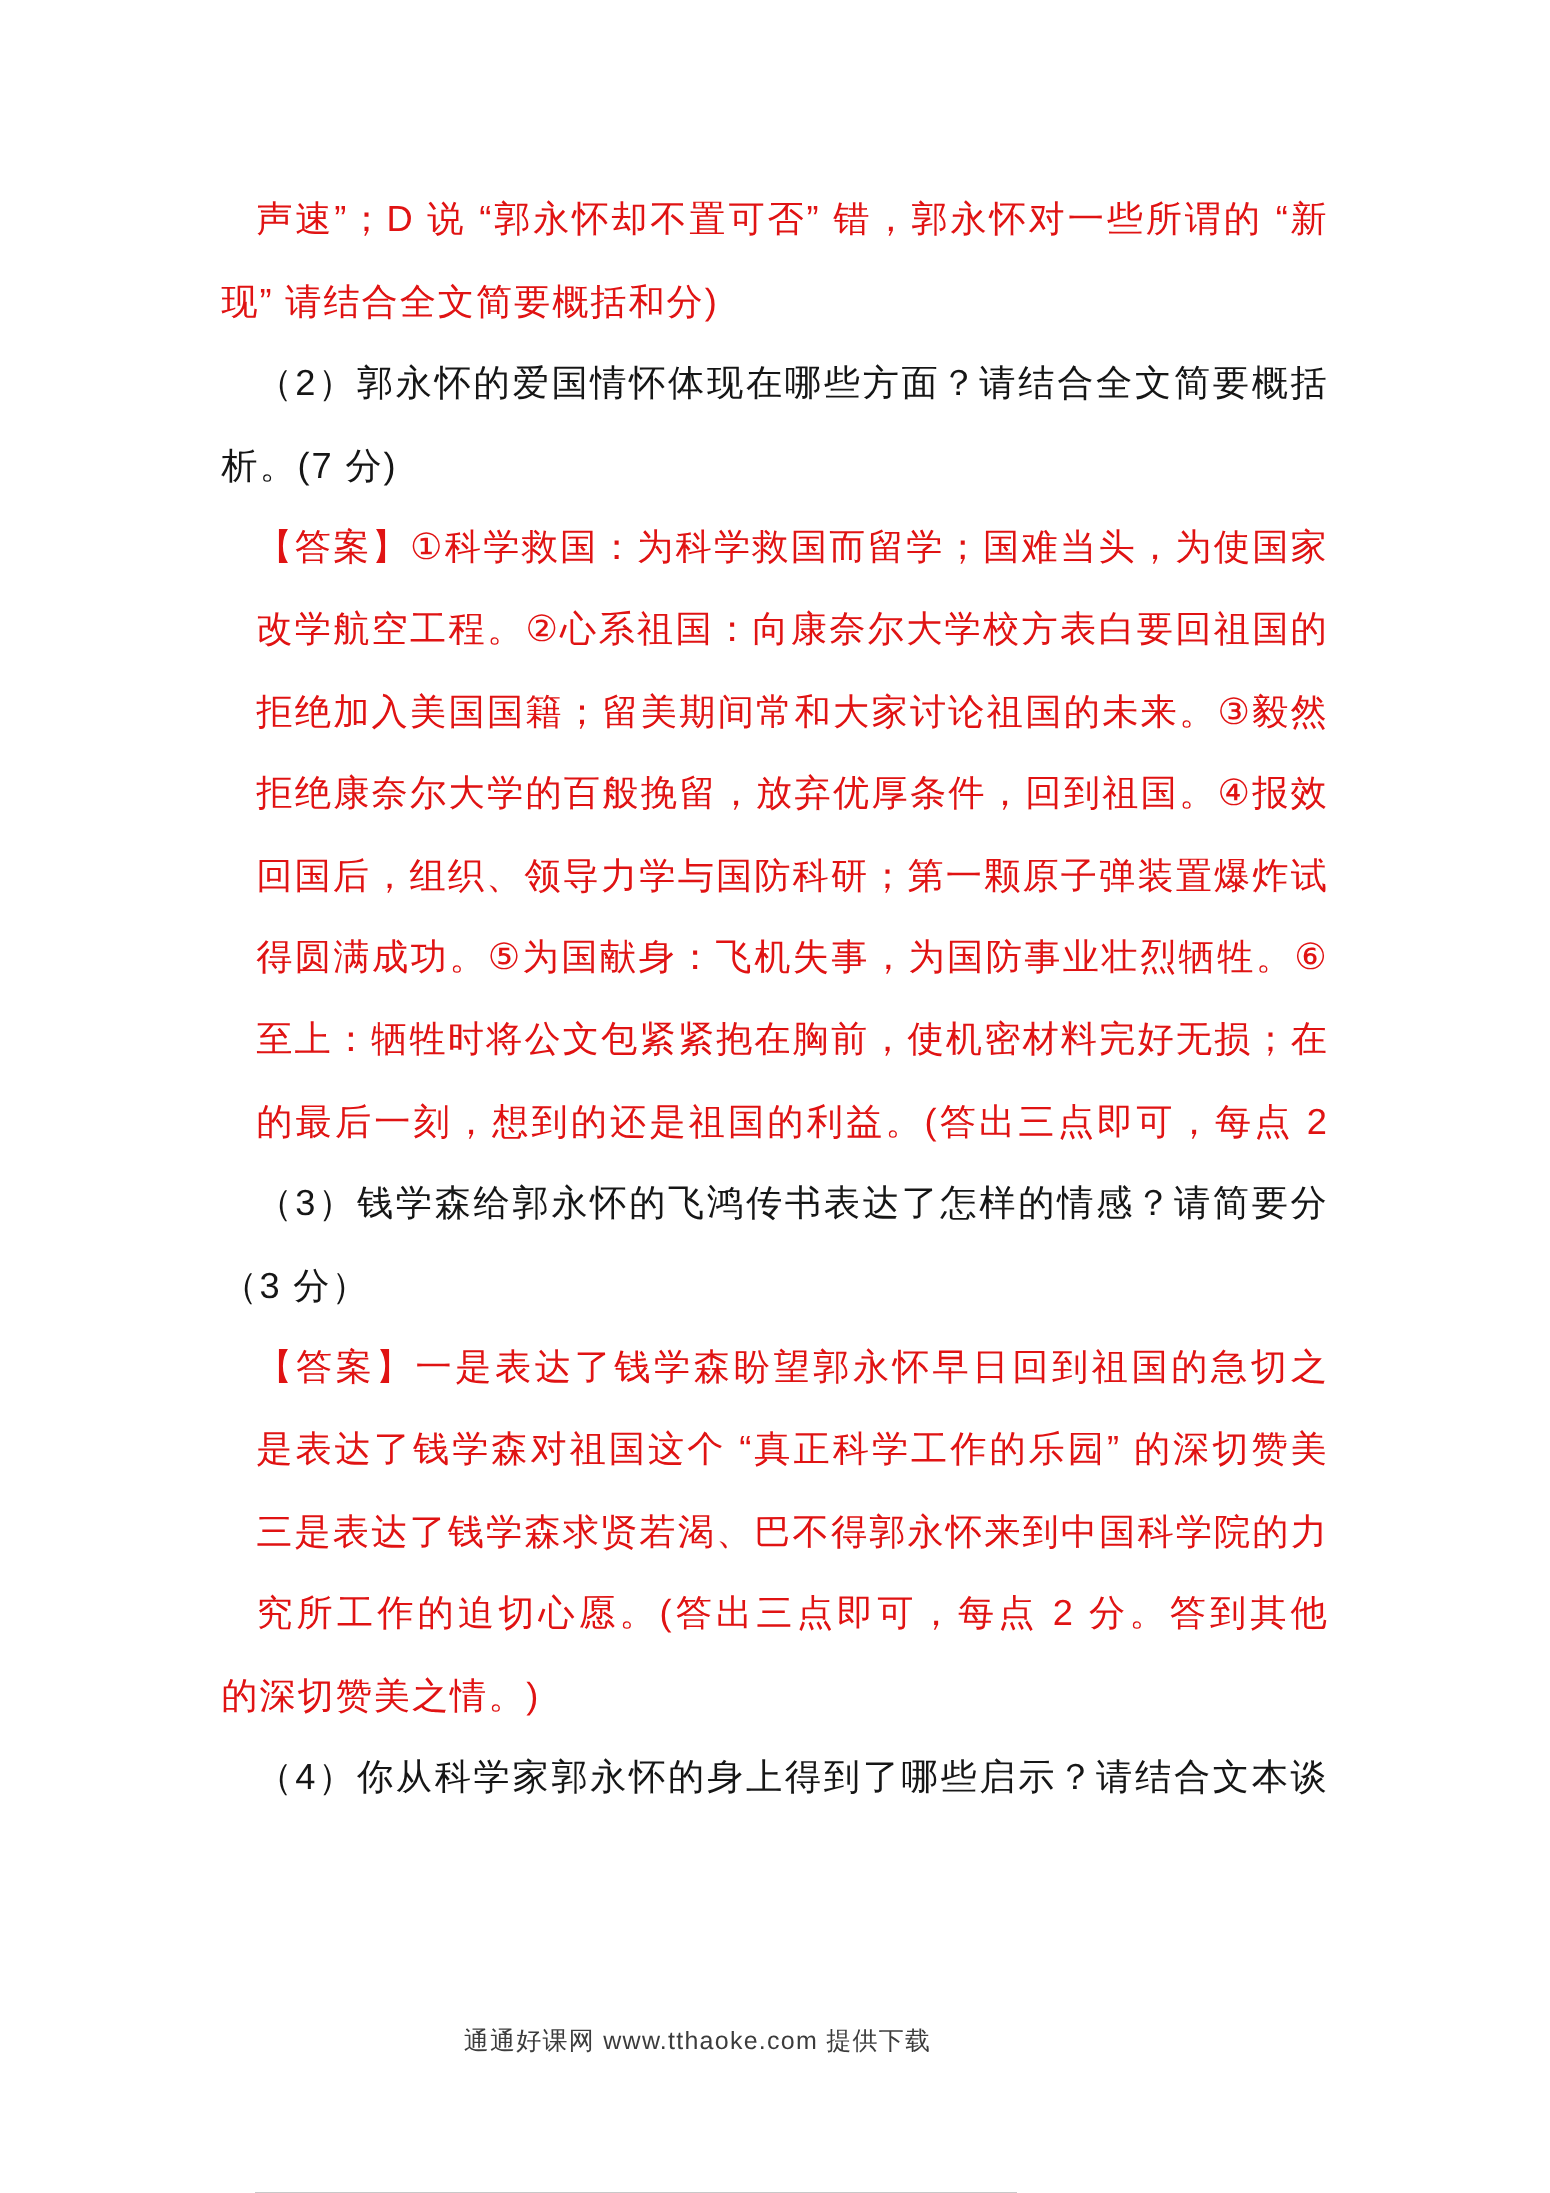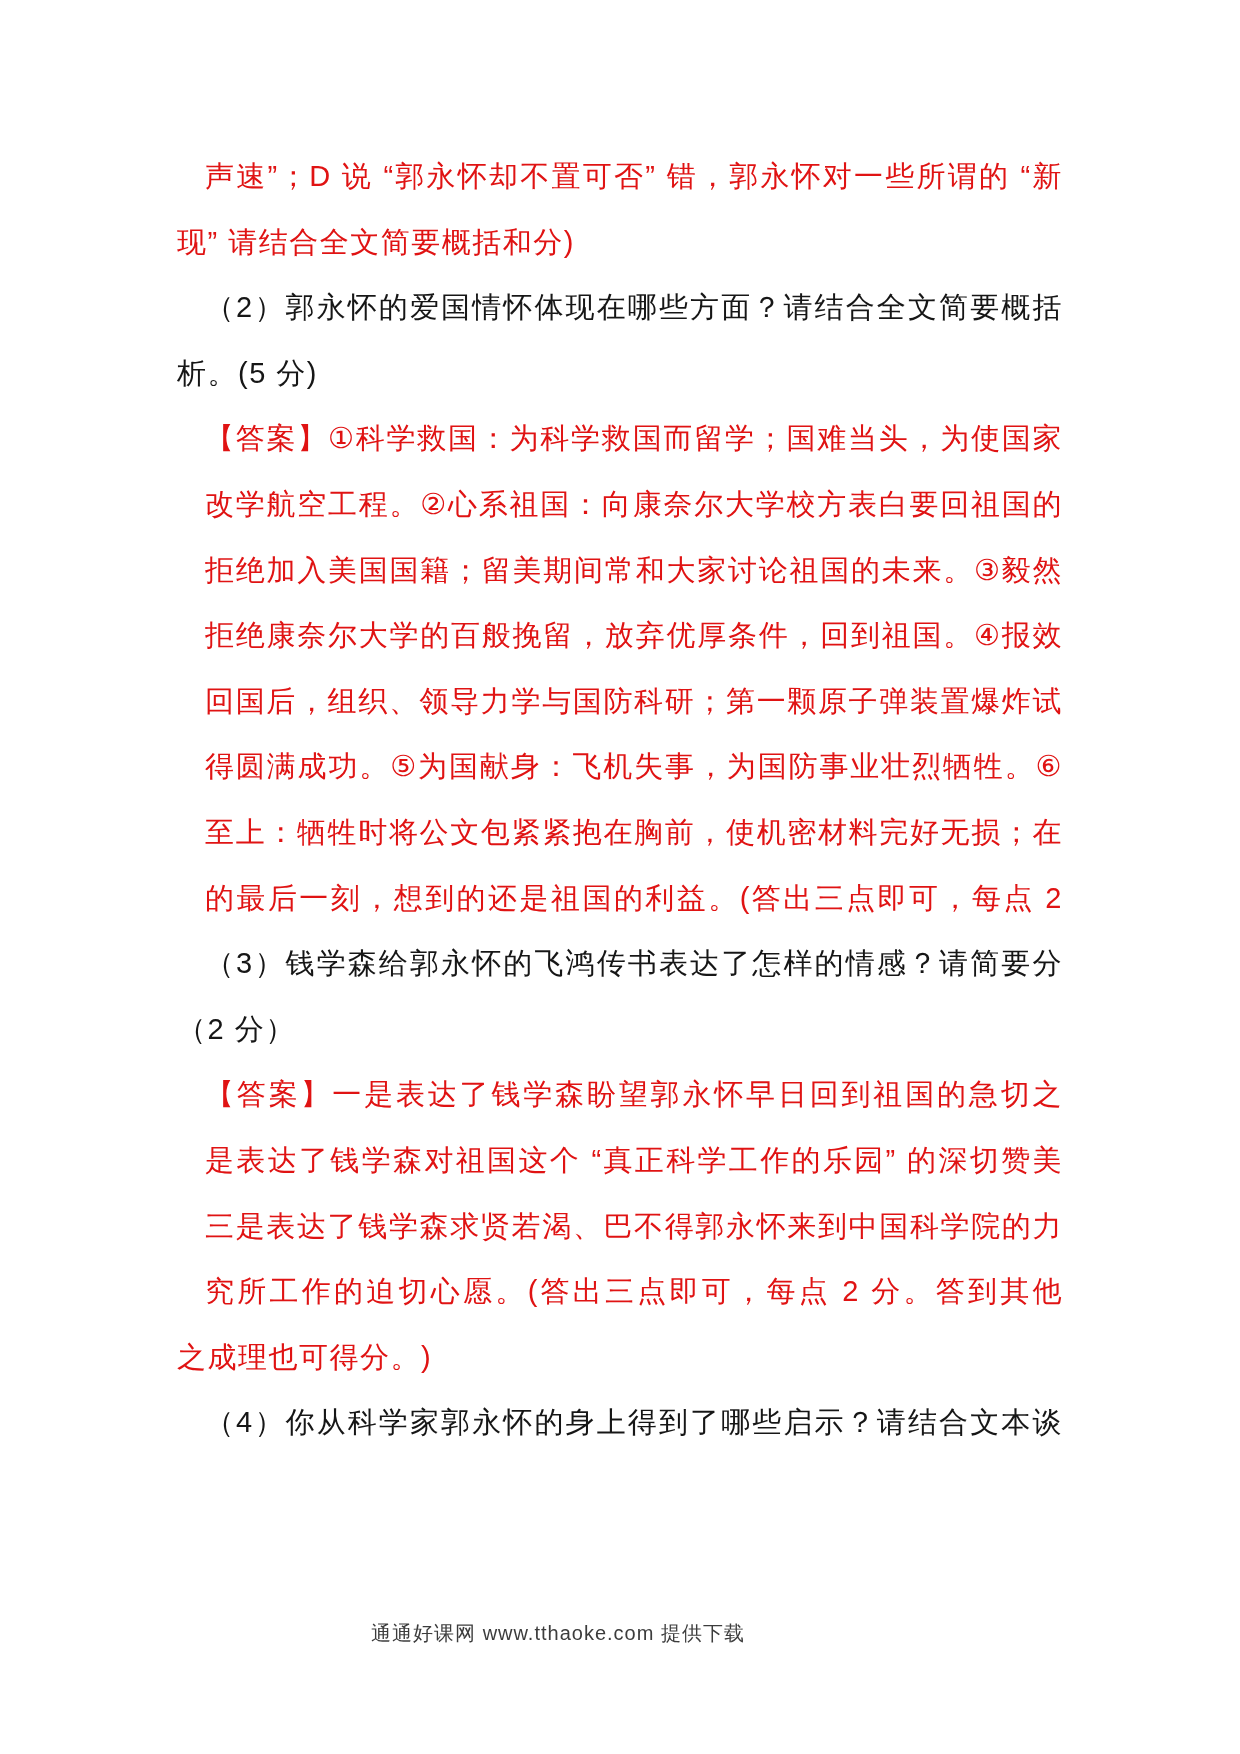--- a/index.html
+++ b/index.html
@@ -50,34 +50,34 @@
   }
 </style>
 </head>
 <body>
 
 <div class="page">
   <div class="doc-body" id="doc-body">
       <div class="line just" style="color: rgb(224, 19, 19);">声速”；D 说 “郭永怀却不置可否” 错，郭永怀对一些所谓的 “新发</div>
       <div class="line" style="color: rgb(224, 19, 19);">现” 请结合全文简要概括和分)</div>
       <div class="line just" style="color: rgb(22, 22, 22);">（2）郭永怀的爱国情怀体现在哪些方面？请结合全文简要概括和分</div>
-      <div class="line" style="color: rgb(22, 22, 22);">析。(5 分)</div>
+      <div class="line" style="color: rgb(22, 22, 22);">析。(7 分)</div>
       <div class="line just" style="color: rgb(224, 19, 19);">【答案】①科学救国：为科学救国而留学；国难当头，为使国家强盛</div>
       <div class="line just" style="color: rgb(224, 19, 19);">改学航空工程。②心系祖国：向康奈尔大学校方表白要回祖国的意愿；</div>
       <div class="line just" style="color: rgb(224, 19, 19);">拒绝加入美国国籍；留美期间常和大家讨论祖国的未来。③毅然回国：</div>
       <div class="line just" style="color: rgb(224, 19, 19);">拒绝康奈尔大学的百般挽留，放弃优厚条件，回到祖国。④报效祖国：</div>
       <div class="line just" style="color: rgb(224, 19, 19);">回国后，组织、领导力学与国防科研；第一颗原子弹装置爆炸试验取</div>
       <div class="line just" style="color: rgb(224, 19, 19);">得圆满成功。⑤为国献身：飞机失事，为国防事业壮烈牺牲。⑥祖国</div>
       <div class="line just" style="color: rgb(224, 19, 19);">至上：牺牲时将公文包紧紧抱在胸前，使机密材料完好无损；在生命</div>
       <div class="line just" style="color: rgb(224, 19, 19);">的最后一刻，想到的还是祖国的利益。(答出三点即可，每点 2 分。</div>
       <div class="line just" style="color: rgb(22, 22, 22);">（3）钱学森给郭永怀的飞鸿传书表达了怎样的情感？请简要分析。</div>
-      <div class="line" style="color: rgb(22, 22, 22);">（2 分）</div>
+      <div class="line" style="color: rgb(22, 22, 22);">（3 分）</div>
       <div class="line just" style="color: rgb(224, 19, 19);">【答案】一是表达了钱学森盼望郭永怀早日回到祖国的急切之情；二</div>
       <div class="line just" style="color: rgb(224, 19, 19);">是表达了钱学森对祖国这个 “真正科学工作的乐园” 的深切赞美之情；</div>
       <div class="line just" style="color: rgb(224, 19, 19);">三是表达了钱学森求贤若渴、巴不得郭永怀来到中国科学院的力学研</div>
       <div class="line just" style="color: rgb(224, 19, 19);">究所工作的迫切心愿。(答出三点即可，每点 2 分。答到其他点、言</div>
-      <div class="line" style="color: rgb(224, 19, 19);">之成理也可得分。)</div>
+      <div class="line" style="color: rgb(224, 19, 19);">的深切赞美之情。)</div>
       <div class="line just" style="color: rgb(22, 22, 22);">（4）你从科学家郭永怀的身上得到了哪些启示？请结合文本谈谈自</div>
     </div>
   <div class="page-footer" style="color: rgb(60, 60, 60);">
     <span>通通好课网  www.tthaoke.com 提供下载</span>
   </div>
 </div>
 
 </body></html>

